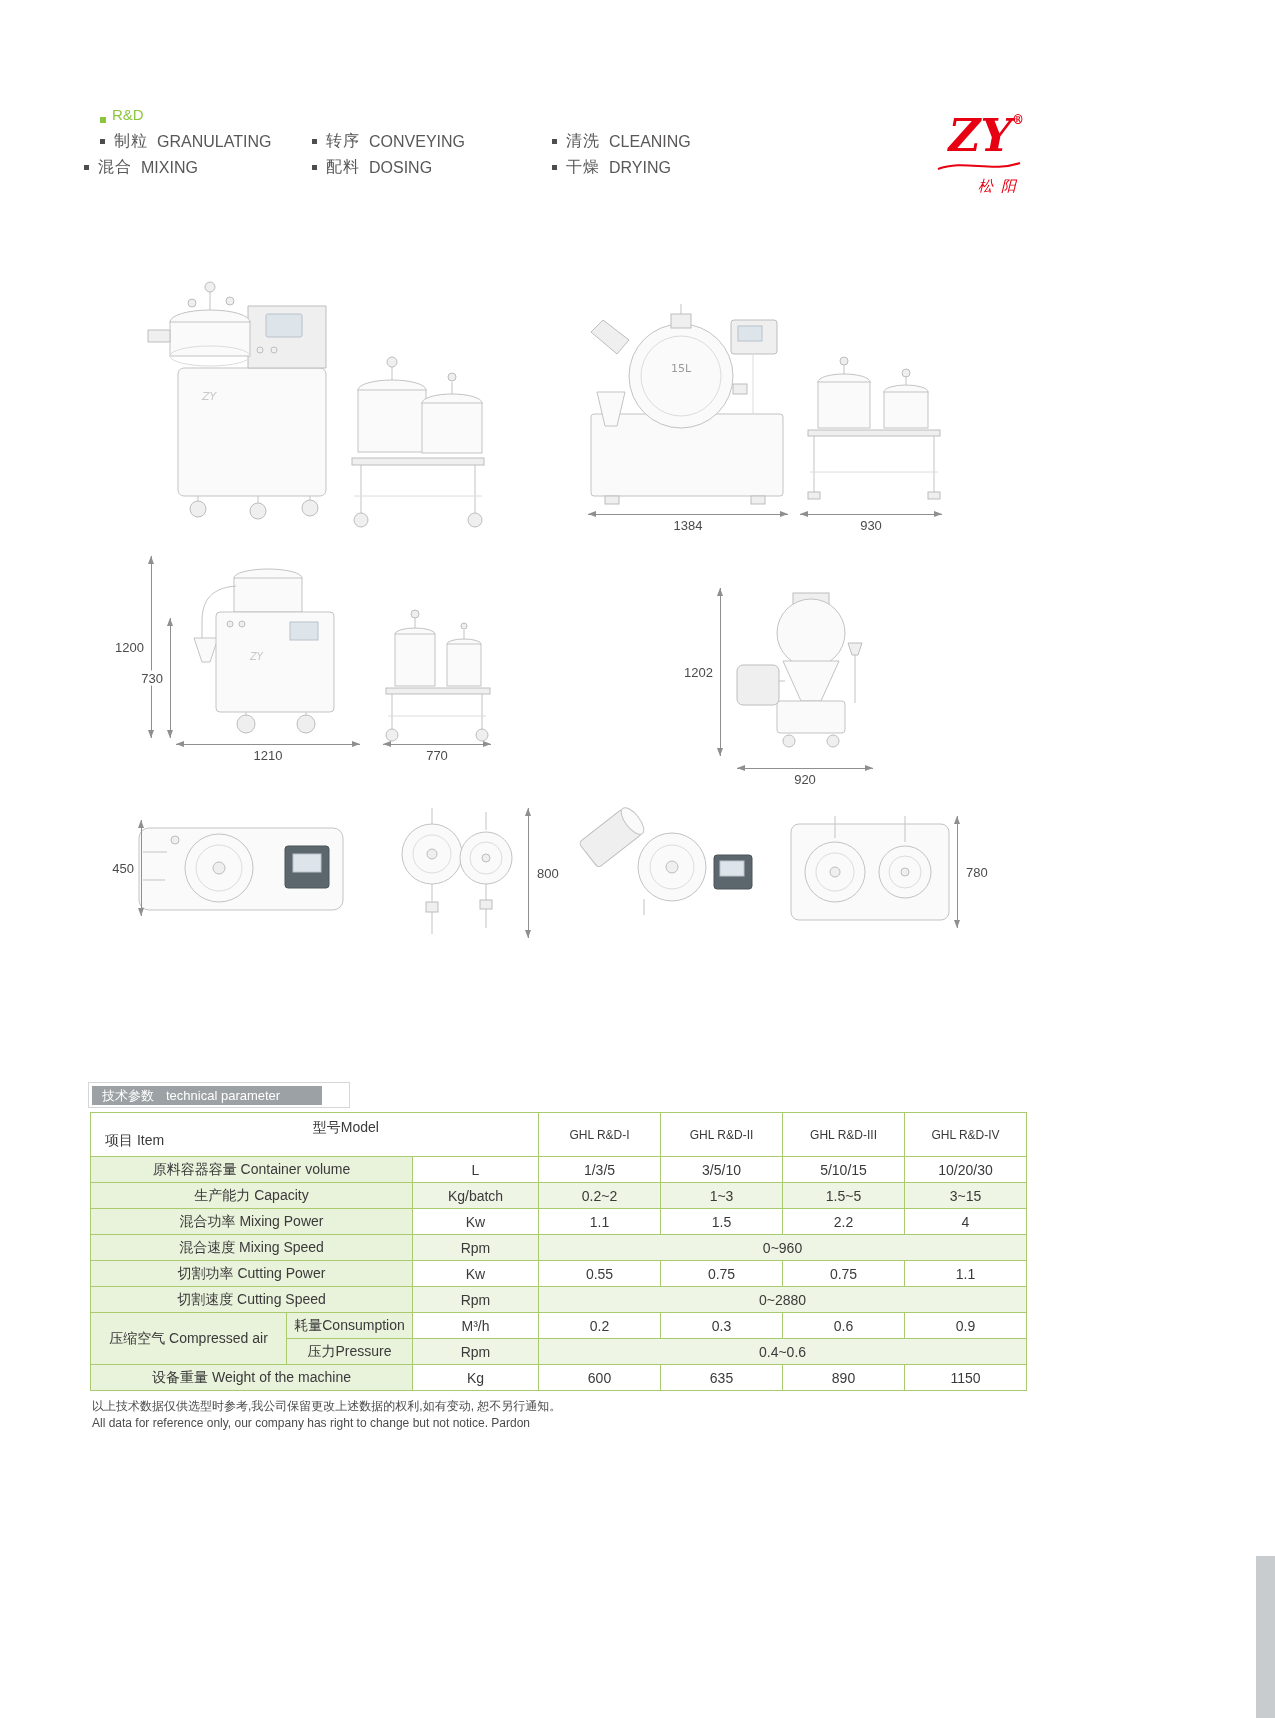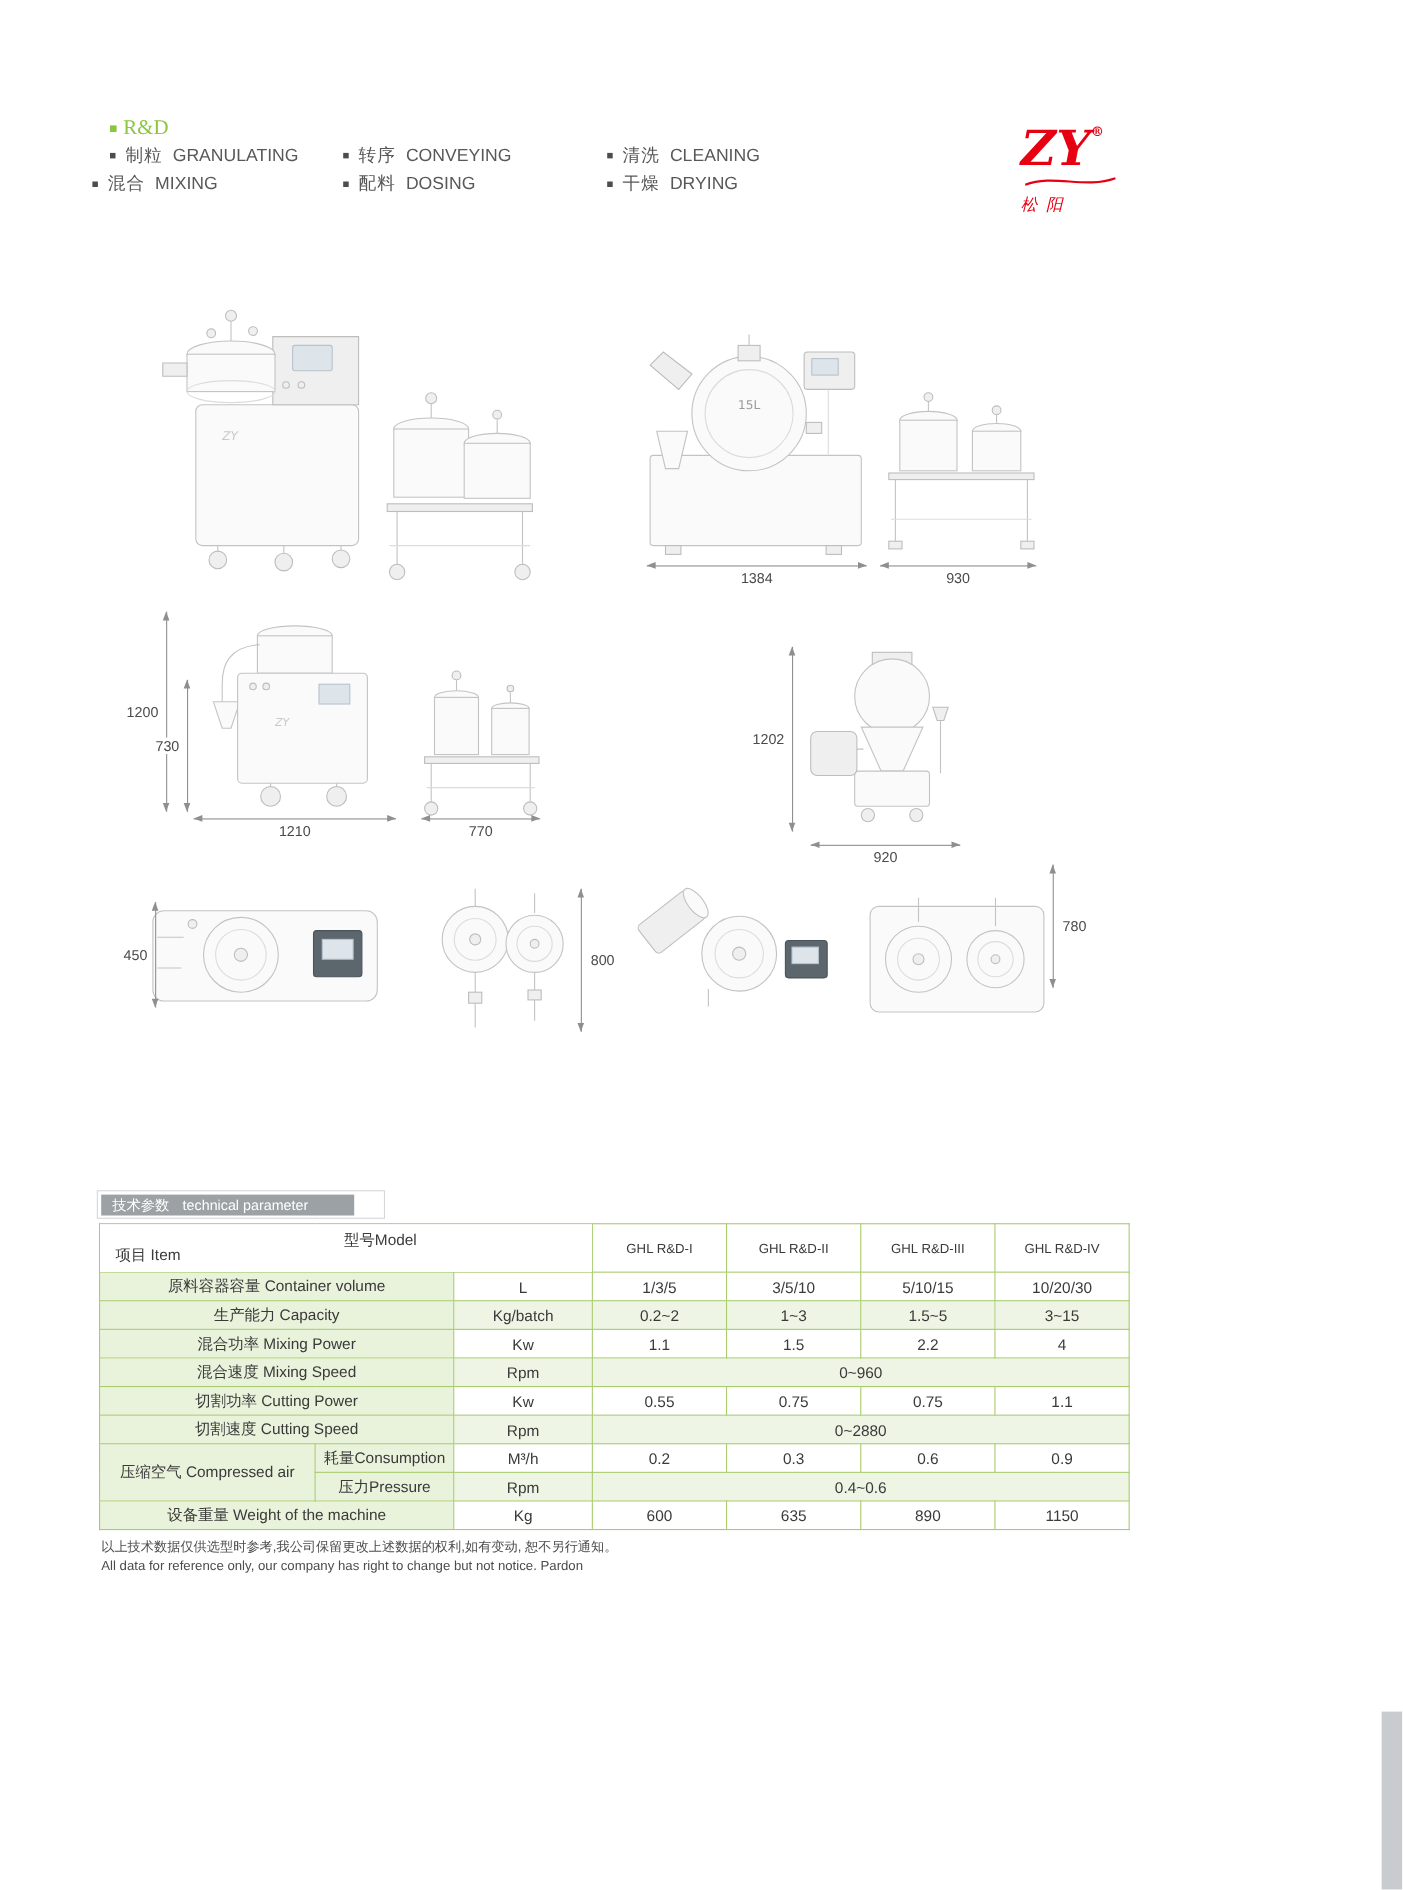--- a/index.html
+++ b/index.html
@@ -2,27 +2,27 @@
 <html><head>
 <meta charset="utf-8">
 <style>
   * { margin:0; padding:0; box-sizing:border-box; }
   html,body { background:#ffffff; }
   .page { position:relative; width:1275px; height:1718px; background:#fff;
           font-family:"Liberation Sans", sans-serif; overflow:hidden; }
   .abs { position:absolute; }
 
   
-  .rd { display:flex; align-items:center; gap:6px; font-size:19px; color:#8cc63f;font-family:Liberation Serif, serif; }
+  .rd { display:flex; align-items:flex-end; gap:6px; font-size:15px; color:#8cc63f; }
   .rd .bullet { width:6px; height:6px; background:#8cc63f; }
   .feat { display:flex; align-items:center; gap:9px; font-size:16px; color:#595757; }
   .feat .bullet { width:5px; height:5px; background:#4d4d4d; flex:0 0 auto; }
   .feat .cn { letter-spacing:1px;font-family:Liberation Mono, monospace; }
 
-  .logo { width:96px; text-align:left; }
+  .logo { width:96px; text-align:right; }
   .logo-zy { font-family:"DejaVu Serif", serif; font-style:italic; font-weight:bold;
              font-size:44px; color:#e60012; line-height:1; }
   .logo-zy sup { font-size:12px; font-style:normal; vertical-align:top; }
   .logo-script { color:#e60012; font-size:15px; font-style:italic; letter-spacing:8px;
                  margin-top:1px; }
 
   
   .draw { position:absolute; }
   .draw .s  { fill:#fafafa; stroke:#c3c3c3; stroke-width:1; }
   .draw .s2 { fill:#efefef; stroke:#bdbdbd; stroke-width:1; }
@@ -315,21 +315,21 @@
   <div class="dim-h" style="left:737px; top:768px; width:136px;">
     <span class="dlab">920</span>
   </div>
 
   <div class="dim-v" style="left:141px; top:820px; height:96px;">
     <span class="dlab">450</span>
   </div>
   <div class="dim-v right" style="left:528px; top:808px; height:130px;">
     <span class="dlab">800</span>
   </div>
-  <div class="dim-v right" style="left:957px; top:786px; height:112px;">
+  <div class="dim-v right" style="left:957px; top:816px; height:112px;">
     <span class="dlab">780</span>
   </div>
 
   <div class="abs section-outline" style="left:88px; top:1082px; width:262px; height:26px;"></div>
   <div class="abs section-bar" style="left:92px; top:1086px; width:230px; height:19px;">
     <span>技术参数</span>
     <span>technical parameter</span>
   </div>
 
   <div class="abs" style="left:90px; top:1112px; width:936px;">

